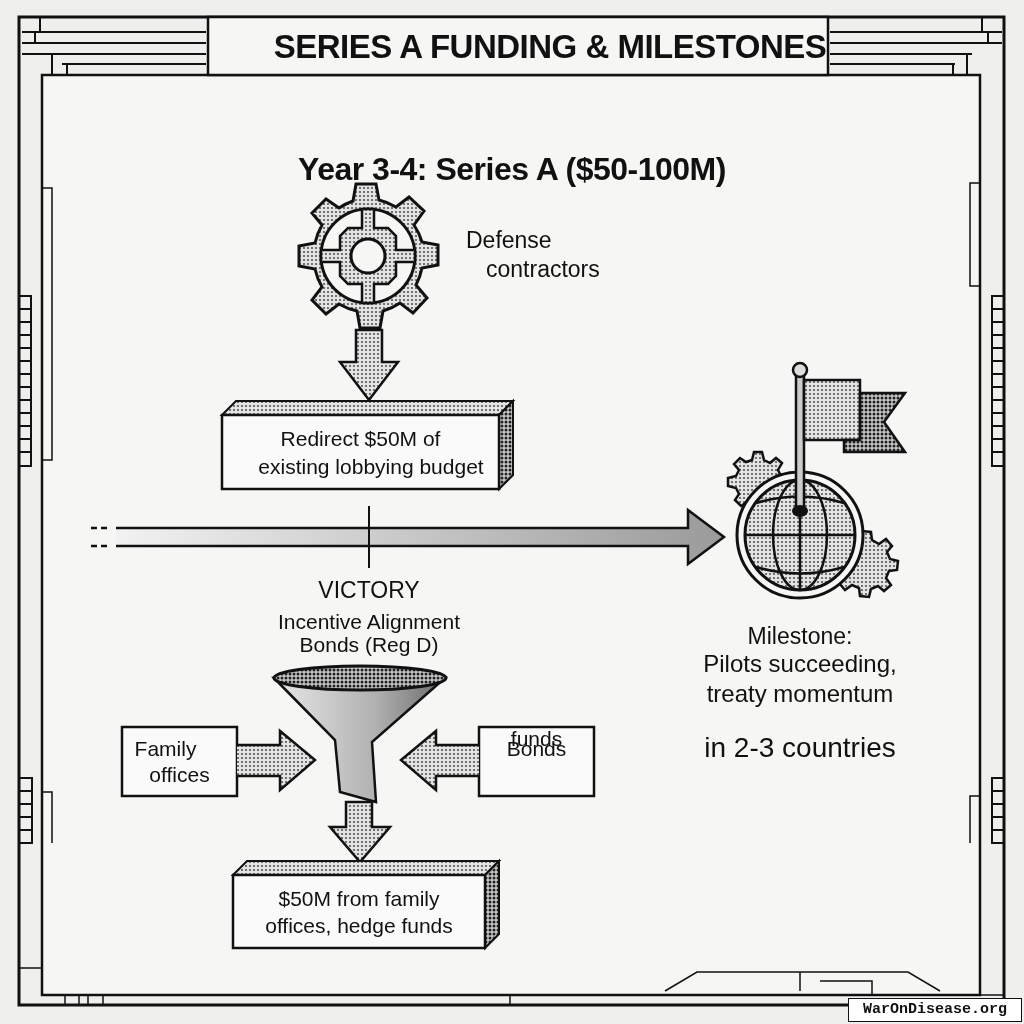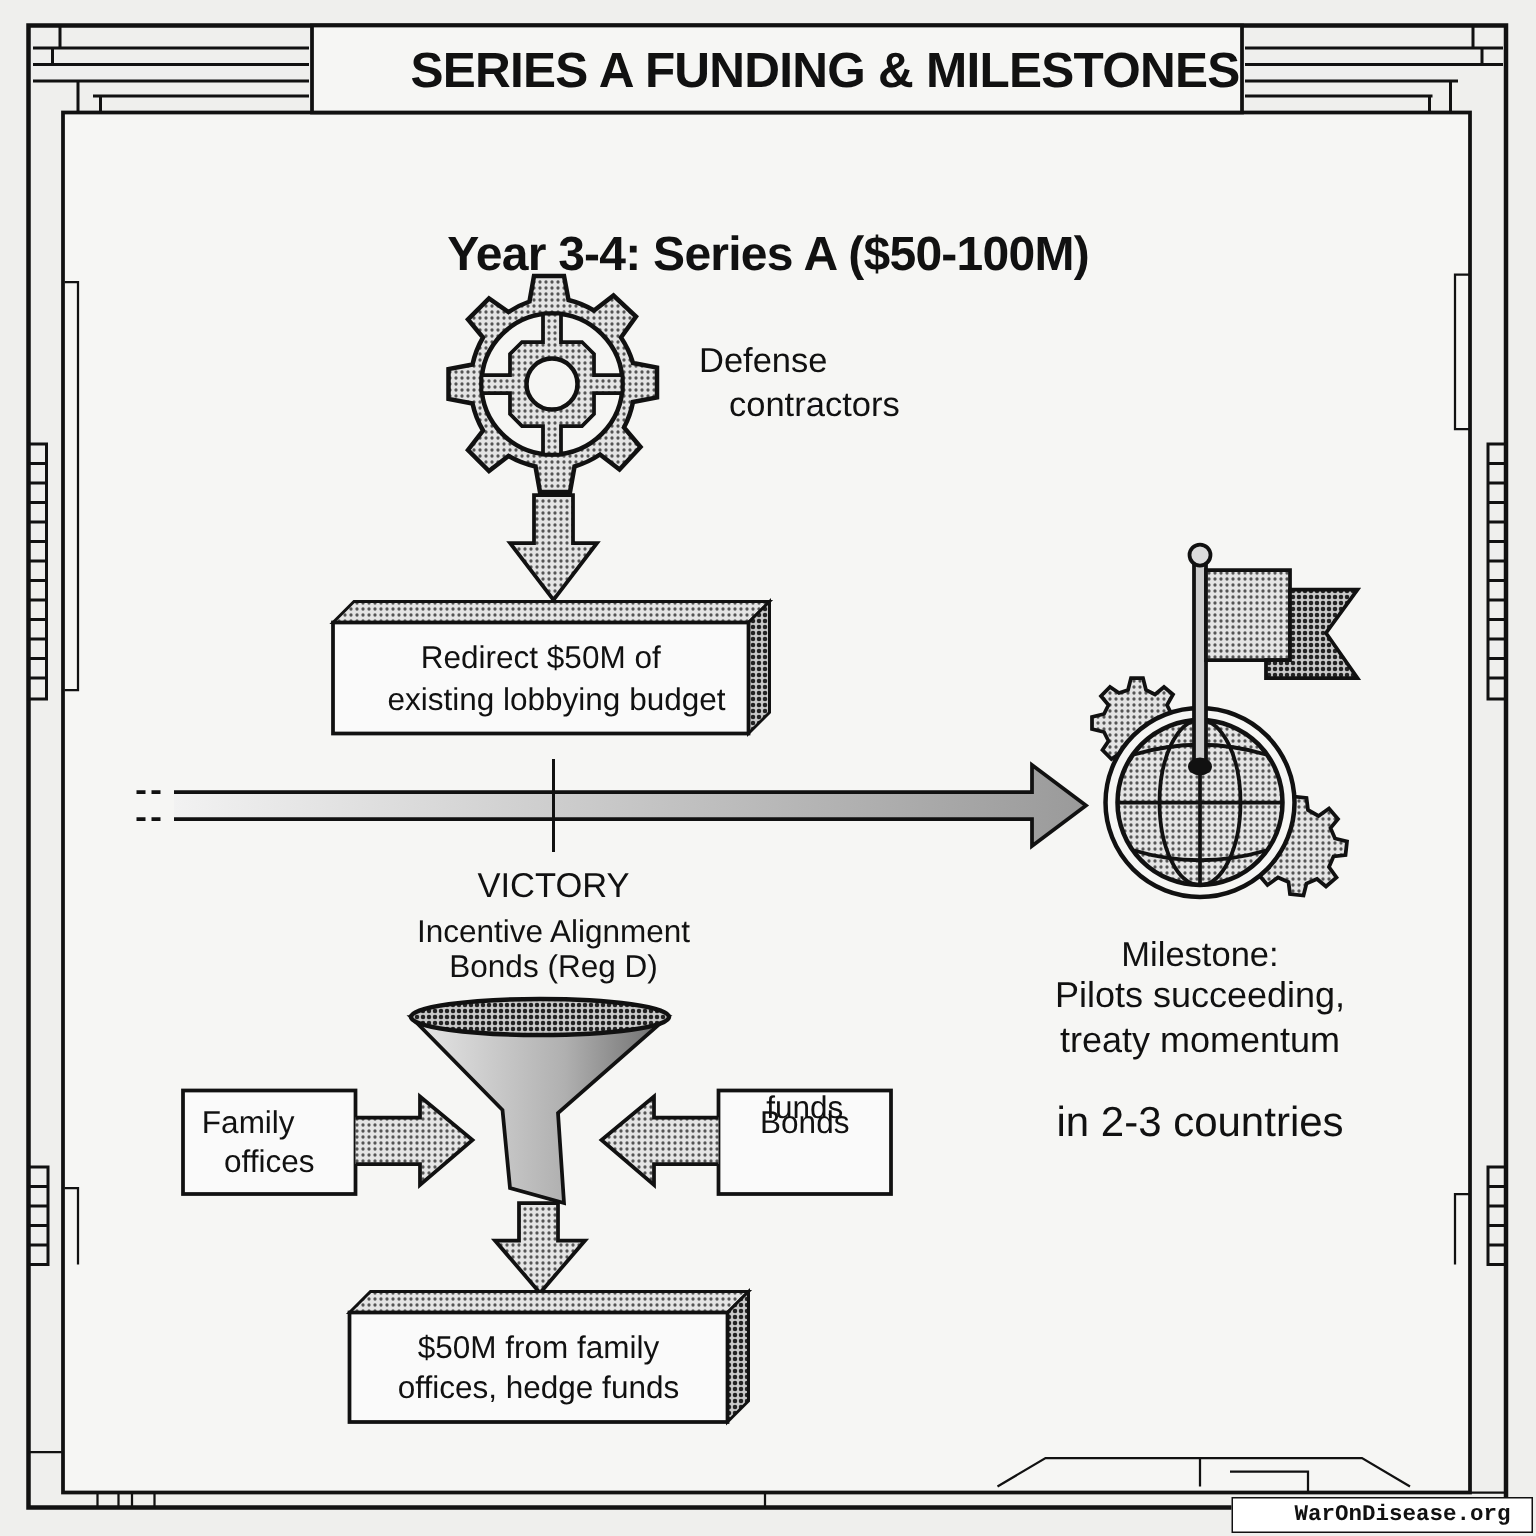--- a/index.html
+++ b/index.html
@@ -6,21 +6,21 @@
   body { width:1024px; height:1024px; background:#efefed; position:relative; overflow:hidden;
          font-family:"Liberation Sans", sans-serif; color:#111; }
   #canvas { position:absolute; left:0; top:0; width:1024px; height:1024px; }
   .txt { position:absolute; text-align:center; white-space:nowrap; }
   .title { left:208px; top:18px; width:620px; height:56px; line-height:58px; font-size:33px; font-weight:bold; letter-spacing:-0.5px;margin-left:32px; }
   .subtitle { left:200px; top:104px; width:624px; font-size:32px; font-weight:bold; letter-spacing:-0.5px;margin-top:47px; }
   .label { font-size:23px; line-height:28px; }
   .bold { font-weight:normal; }
   .watermark { position:absolute; right:2px; bottom:2px; width:172px; height:22px; line-height:22px;
                background:#fff; border:1px solid #111; font-family:"Liberation Mono", monospace;
-               font-size:15px; font-weight:bold; text-align:center;padding-left:27px; }
+               font-size:15px; font-weight:bold; text-align:center; }
 </style>
 </head>
 <body>
 
 <svg id="canvas" viewBox="0 0 1024 1024">
   <defs>
     <pattern id="dots" width="4" height="4" patternUnits="userSpaceOnUse">
       <rect width="4" height="4" fill="#e4e4e4"></rect>
       <circle cx="2" cy="2" r="1.1" fill="#555"></circle>
     </pattern>

